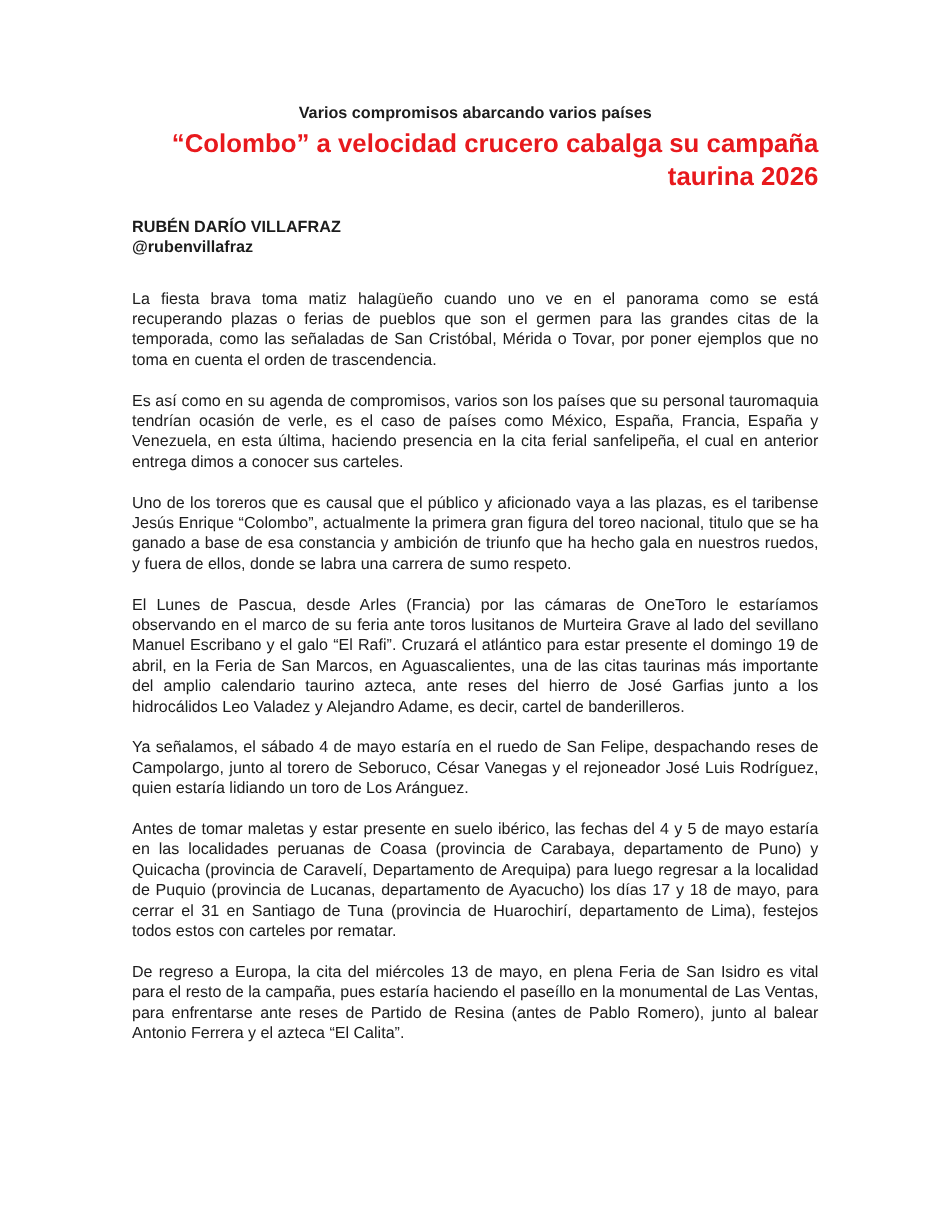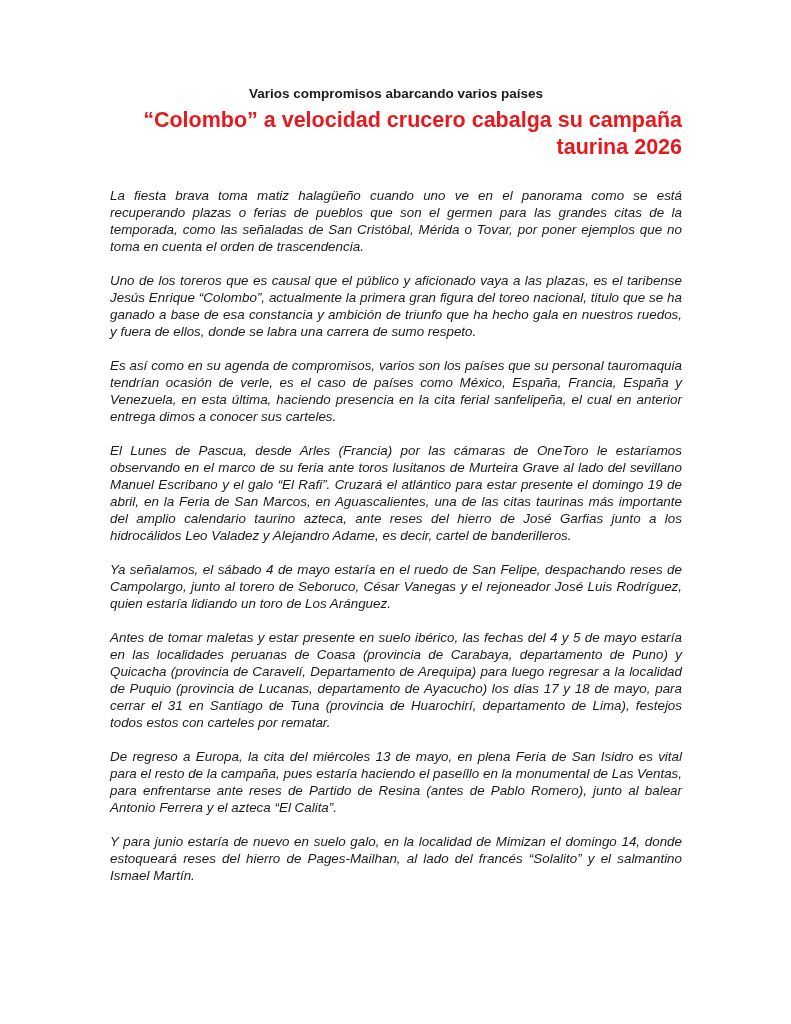--- a/index.html
+++ b/index.html
@@ -45,44 +45,46 @@
   .byline .name,
   .byline .handle {
     font-size: 13.5px;
     font-weight: bold;
     line-height: 16.5px;
     margin: 0;
     color: #1c1c1c;
   }
   .body-text {
     margin-top: 26px;
-    font-style: italic;
   }
   .body-text p {
     font-size: 13.4px;
     line-height: 17px;
     text-align: justify;
     margin: 0 0 17px 0;
     color: #1c1c1c;
   }
 </style>
 </head>
 <body>
 
 <div class="page">
 
   <p class="kicker">Varios compromisos abarcando varios países</p>
 
   <h1 class="title" style="color: rgb(232, 25, 29);">“Colombo” a velocidad crucero cabalga su campaña taurina 2026</h1>
 
+  <div class="byline">
+    <p class="name">RUBÉN DARÍO VILLAFRAZ</p>
+    <p class="handle">@rubenvillafraz</p>
+  </div>
 
   <div class="body-text">
     <p>La fiesta brava toma matiz halagüeño cuando uno ve en el panorama como se está recuperando plazas o ferias de pueblos que son el germen para las grandes citas de la temporada, como las señaladas de San Cristóbal, Mérida o Tovar, por poner ejemplos que no toma en cuenta el orden de trascendencia.</p>
+    <p>Es así como en su agenda de compromisos, varios son los países que su personal tauromaquia tendrían ocasión de verle, es el caso de países como México, España, Francia, España y Venezuela, en esta última, haciendo presencia en la cita ferial sanfelipeña, el cual en anterior entrega dimos a conocer sus carteles.</p>
     <p>Uno de los toreros que es causal que el público y aficionado vaya a las plazas, es el taribense Jesús Enrique “Colombo”, actualmente la primera gran figura del toreo nacional, titulo que se ha ganado a base de esa constancia y ambición de triunfo que ha hecho gala en nuestros ruedos, y fuera de ellos, donde se labra una carrera de sumo respeto.</p>
-    <p>Es así como en su agenda de compromisos, varios son los países que su personal tauromaquia tendrían ocasión de verle, es el caso de países como México, España, Francia, España y Venezuela, en esta última, haciendo presencia en la cita ferial sanfelipeña, el cual en anterior entrega dimos a conocer sus carteles.</p>
     <p>El Lunes de Pascua, desde Arles (Francia) por las cámaras de OneToro le estaríamos observando en el marco de su feria ante toros lusitanos de Murteira Grave al lado del sevillano Manuel Escribano y el galo “El Rafi”. Cruzará el atlántico para estar presente el domingo 19 de abril, en la Feria de San Marcos, en Aguascalientes, una de las citas taurinas más importante del amplio calendario taurino azteca, ante reses del hierro de José Garfias junto a los hidrocálidos Leo Valadez y Alejandro Adame, es decir, cartel de banderilleros.</p>
     <p>Ya señalamos, el sábado 4 de mayo estaría en el ruedo de San Felipe, despachando reses de Campolargo, junto al torero de Seboruco, César Vanegas y el rejoneador José Luis Rodríguez, quien estaría lidiando un toro de Los Aránguez.</p>
     <p>Antes de tomar maletas y estar presente en suelo ibérico, las fechas del 4 y 5 de mayo estaría en las localidades peruanas de Coasa (provincia de Carabaya, departamento de Puno) y Quicacha (provincia de Caravelí, Departamento de Arequipa) para luego regresar a la localidad de Puquio (provincia de Lucanas, departamento de Ayacucho) los días 17 y 18 de mayo, para cerrar el 31 en Santiago de Tuna (provincia de Huarochirí, departamento de Lima), festejos todos estos con carteles por rematar.</p>
     <p>De regreso a Europa, la cita del miércoles 13 de mayo, en plena Feria de San Isidro es vital para el resto de la campaña, pues estaría haciendo el paseíllo en la monumental de Las Ventas, para enfrentarse ante reses de Partido de Resina (antes de Pablo Romero), junto al balear Antonio Ferrera y el azteca “El Calita”.</p>
-    <p>Y para junio estaría de nuevo en suelo galo, en la localidad de Mimizan el domingo 14, donde estoqueará reses del hierro de Pages-Mailhan, al lado del francés “Solalito” y el salmantino Ismael Martín.</p>
   </div>
 
 </div>
 
 </body></html>

